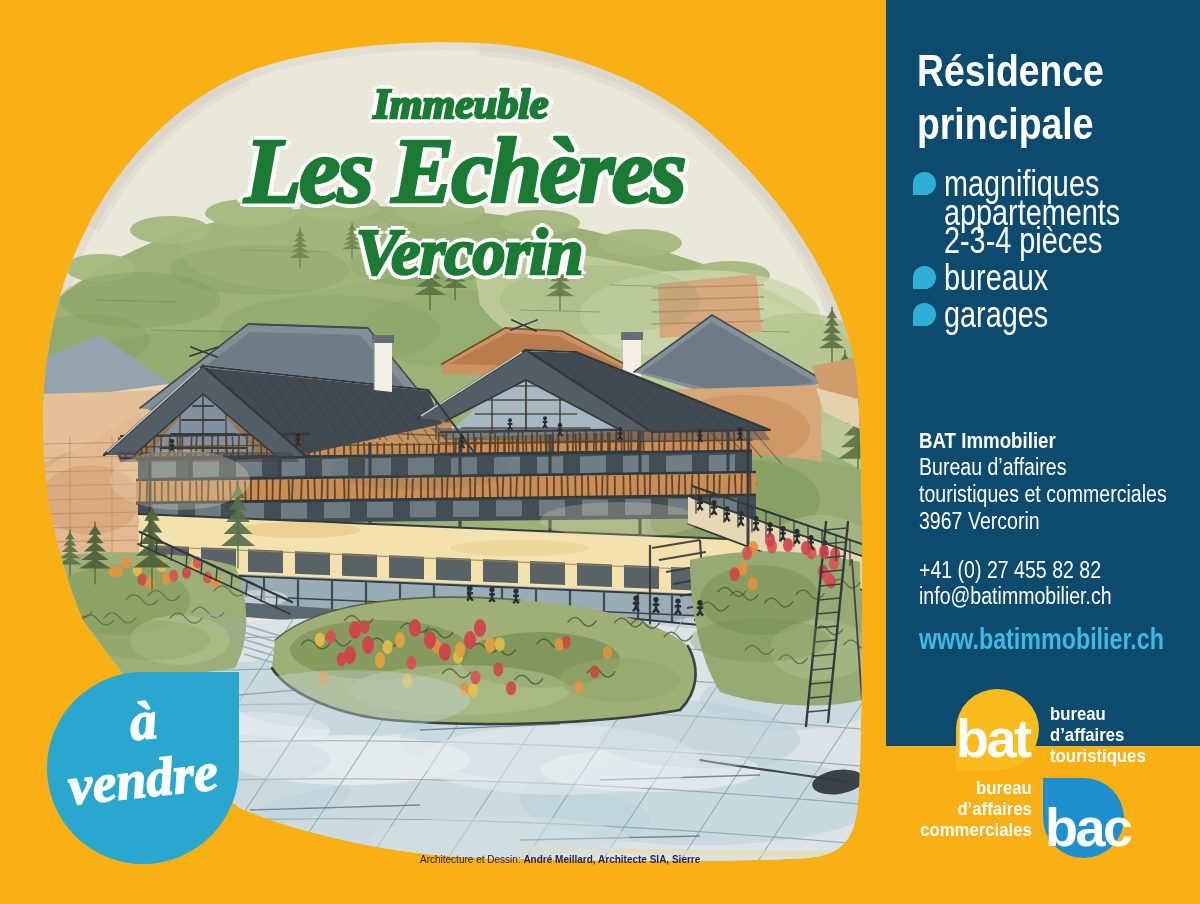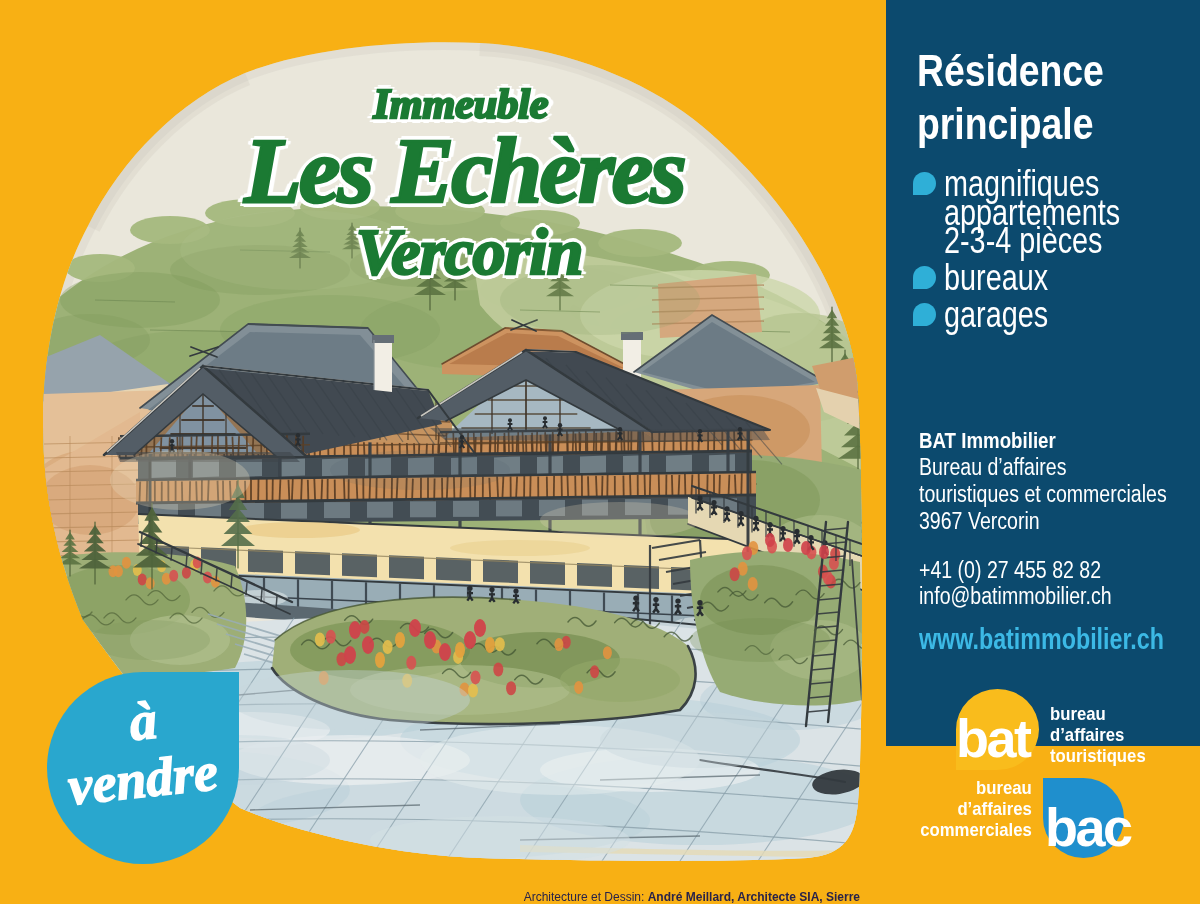--- a/index.html
+++ b/index.html
@@ -16,21 +16,21 @@
 #side .ln{position:absolute;white-space:nowrap;transform-origin:left top;}
 #res{left:31px;top:44px;font-size:45px;font-weight:bold;line-height:53px;transform:scaleX(0.83);}
 #list{left:27px;top:170px;font-size:36px;line-height:28.5px;}
 #list .li{position:relative;padding-left:31px;margin-bottom:8.5px;}
 #list .li:before{content:"";position:absolute;left:0px;top:1.5px;width:23px;height:23px;background:#2FAFD7;border-radius:50% 50% 50% 0;}
 #list .txt{display:inline-block;transform:scaleX(0.80);transform-origin:left top;}
 #bat{left:33px;top:427px;font-size:23px;line-height:27px;transform:scaleX(0.85);}
 #bat b{font-size:22px;}
 #tel{left:33px;top:557px;font-size:23px;line-height:26px;transform:scaleX(0.85);}
 #www{left:33px;top:622px;font-size:30px;font-weight:bold;color:#3CB9E5;transform:scaleX(0.776);}
-#cap{position:absolute;left:420px;top:890px;width:440px;text-align:right;font-size:12px;color:#292349;}
+#cap{position:absolute;left:420px;top:854px;width:440px;font-size:10px;color:#292349;}
 .lgt{position:absolute;color:#fff;font-weight:bold;font-size:19px;line-height:20.8px;transform:scaleX(0.88);transform-origin:left top;}
 .lgt2{transform-origin:right top;text-align:right;}
 </style></head>
 <body>
 <svg id="art" width="1200" height="904" viewBox="0 0 1200 904">
 <defs>
 <clipPath id="blob">
         <path d="M 480,43 C 565,47 650,82 702,126 C 782,193 846,288 857,380 C 861,430 862,520 862,600 C 862,680 861,770 858,802 C 855,838 844,854 808,858 C 740,862 610,862 480,858 C 390,855 295,832 240,808 C 215,790 140,700 83,620 C 58,560 43,495 43,425 C 43,352 58,282 88,226 C 122,158 180,100 245,73 C 305,49 400,39 480,43 Z"></path>
       </clipPath>
 </defs>

